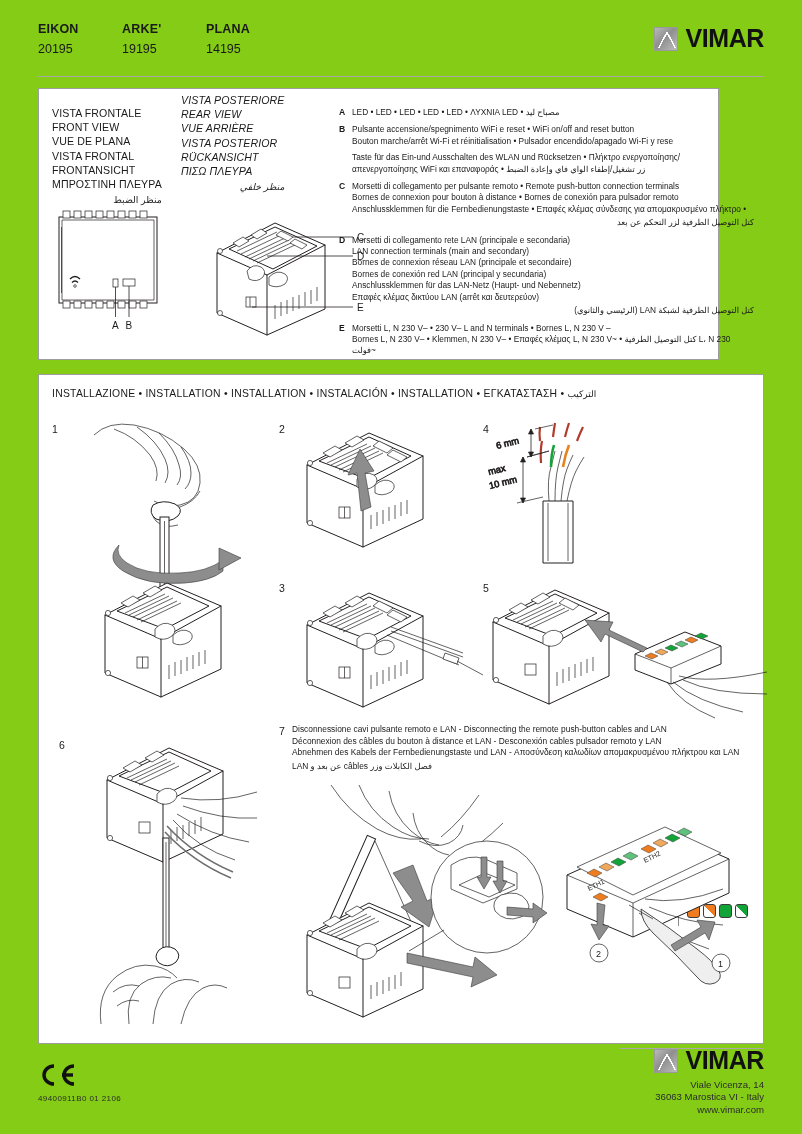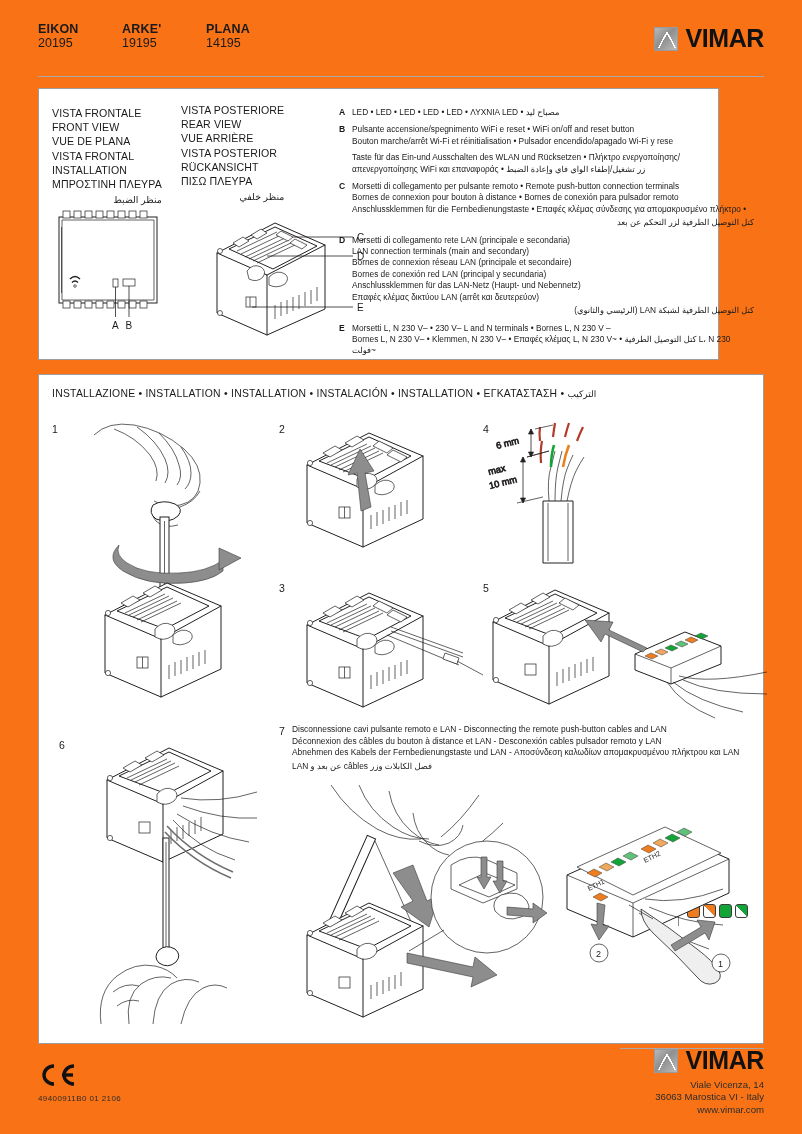--- a/index.html
+++ b/index.html
@@ -3,30 +3,30 @@
 <meta charset="utf-8">
 <style>
   * { box-sizing: border-box; margin: 0; padding: 0; }
   html, body {
     width: 802px; height: 1134px;
     background: #ffffff;
     font-family: "Liberation Sans", sans-serif;
     color: #1a1a1a;
     overflow: hidden;
   }
-  .page { position: relative; width: 802px; height: 1134px; background:#f97316; }
+  .page { position: relative; width: 802px; height: 1134px; background:#84cc16; }
 
   
   .header {
     position: absolute; left: 0; top: 18px; width: 802px; height: 56px;
   }
   .brand-cols { position: absolute; left: 38px; top: 4px; display: flex; }
   .brand-col { width: 84px; }
   .brand-col .name { font-size: 12.5px; font-weight: bold; letter-spacing: .2px; }
-  .brand-col .code { font-size: 12.5px; margin-top: 0; }
+  .brand-col .code { font-size: 12.5px; margin-top: 6px; }
 
   .vimar-logo { display: flex; align-items: center; gap: 7px; }
   .vimar-mark {
     width: 24px; height: 24px;
     background: linear-gradient(135deg,#b9b9b9 0%, #8f8f8f 45%, #bdbdbd 100%);
     border: 1px solid #9a9a9a;
     position: relative; flex: none;
   }
   .vimar-mark::after {
     content: ""; position: absolute; left: 3px; top: 3px;
@@ -45,21 +45,21 @@
     position: absolute; border: 1px solid #9d9d9d; background: #fff;
   }
   #panel-overview { left: 38px; top: 88px; width: 681px; height: 272px; }
   #panel-install  { left: 38px; top: 374px; width: 726px; height: 670px; padding-left: 8px; }
 
   
   .viewcol { position: absolute; font-size: 10.6px; line-height: 14.2px; letter-spacing:.1px; }
   .viewcol div { white-space: nowrap; }
   .viewcol .ar { direction: rtl; font-size: 9.4px; margin-top: 2px; }
   #viewcol-front { left: 13px; top: 17px; }
-  #viewcol-rear  { left: 142px; top: 14px; }
+  #viewcol-rear  { left: 142px; top: 4px; font-style: italic; }
 
   
   .legend { position: absolute; left: 300px; top: 18px; width: 415px; font-size: 8.3px; line-height: 11.4px; }
   .legend-item { margin-bottom: 6px; position: relative; padding-left: 13px; }
   .legend-key { position: absolute; left: 0; top: 0; font-weight: bold; font-size: 8.6px; }
   .legend-item p { margin: 0; }
   .legend-item p.ar { direction: rtl; text-align: right; unicode-bidi: plaintext; margin-top: 2px; }
   .legend-item p.gap { margin-top: 5px; }
 
   
@@ -143,21 +143,21 @@
   </div>
   <div class="rule" style="top:76px"></div>
 
   <div class="panel" id="panel-overview">
 
     <div class="viewcol" id="viewcol-front">
       <div>VISTA FRONTALE</div>
       <div>FRONT VIEW</div>
       <div>VUE DE PLANA</div>
       <div>VISTA FRONTAL</div>
-      <div>INSTALLATION</div>
+      <div>FRONTANSICHT</div>
       <div>ΜΠΡΟΣΤΙΝΗ ΠΛΕΥΡΑ</div>
       <div class="ar">منظر الضبط</div>
     </div>
 
     <div class="viewcol" id="viewcol-rear">
       <div>VISTA POSTERIORE</div>
       <div>REAR VIEW</div>
       <div>VUE ARRIÈRE</div>
       <div>VISTA POSTERIOR</div>
       <div>RÜCKANSICHT</div>

